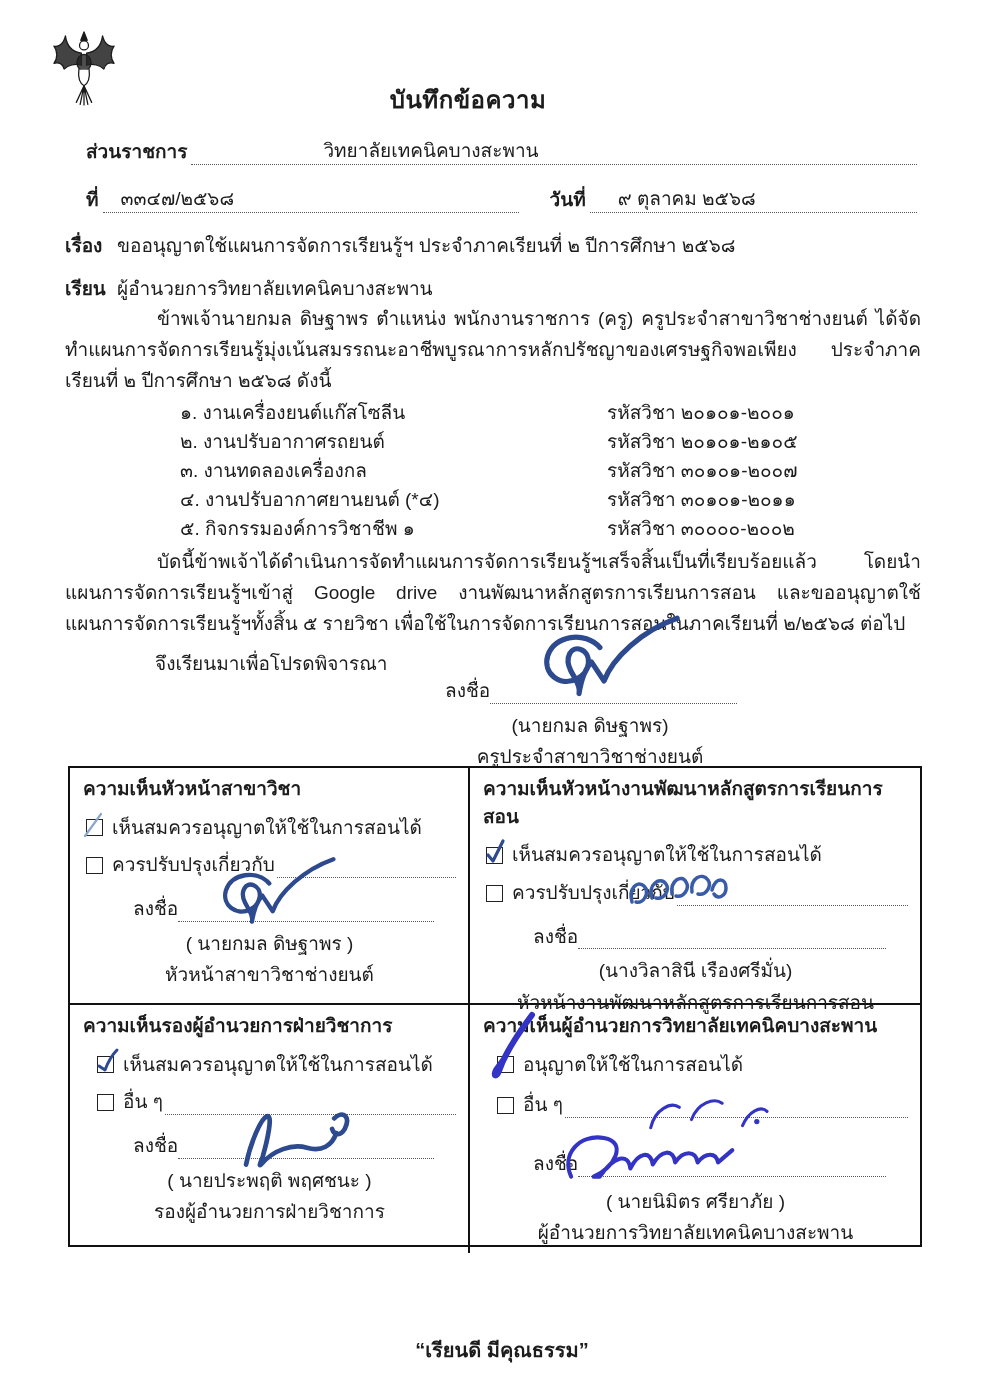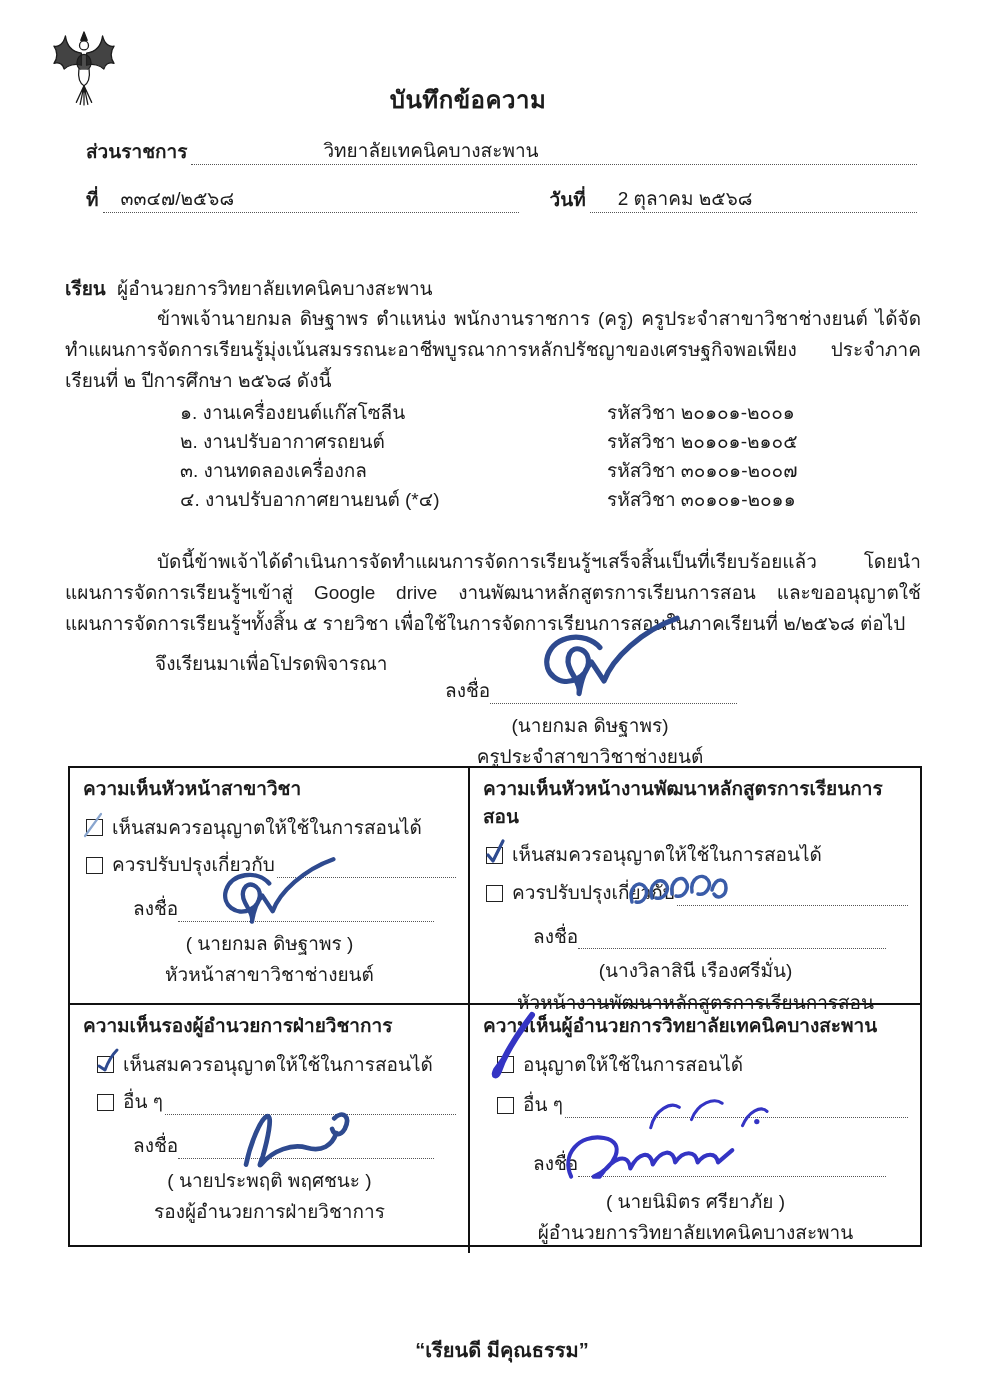--- a/index.html
+++ b/index.html
@@ -89,23 +89,27 @@
 
   <div class="abs fieldrow" style="top:138px;">
     <span class="lab">ส่วนราชการ</span>
     <span class="leader" style="padding-left:132px;">วิทยาลัยเทคนิคบางสะพาน</span>
   </div>
 
   <div class="abs fieldrow" style="top:186px;">
     <span class="lab">ที่</span>
     <span class="leader fixed" style="width:398px; padding-left:18px;">๓๓๔๗/๒๕๖๘</span>
     <span class="lab" style="padding-left:10px;">วันที่</span>
-    <span class="leader" style="padding-left:28px;">2  ตุลาคม ๒๕๖๘</span>
-  </div>
-
+    <span class="leader" style="padding-left:28px;">๙  ตุลาคม ๒๕๖๘</span>
+  </div>
+
+  <div class="abs plainrow" style="top:233px;">
+    <span class="lab">เรื่อง</span>
+    <span>ขออนุญาตใช้แผนการจัดการเรียนรู้ฯ ประจำภาคเรียนที่  ๒ ปีการศึกษา ๒๕๖๘</span>
+  </div>
 
   <div class="abs plainrow" style="top:276px;">
     <span class="lab">เรียน</span>
     <span>ผู้อำนวยการวิทยาลัยเทคนิคบางสะพาน</span>
   </div>
 
   <div class="abs para indent" style="top:303px;">ข้าพเจ้านายกมล  ดิษฐาพร ตำแหน่ง พนักงานราชการ (ครู) ครูประจำสาขาวิชาช่างยนต์ ได้จัดทำแผนการจัดการเรียนรู้มุ่งเน้นสมรรถนะอาชีพบูรณาการหลักปรัชญาของเศรษฐกิจพอเพียง ประจำภาคเรียนที่ ๒ ปีการศึกษา ๒๕๖๘  ดังนี้</div>
 
   <div class="abs" style="left:65px; top:398px; width:856px;">
     <div class="course-row">
@@ -116,20 +120,24 @@
       <span class="course-name">๒. งานปรับอากาศรถยนต์</span>
       <span class="course-code">รหัสวิชา ๒๐๑๐๑-๒๑๐๕</span>
     </div>
     <div class="course-row">
       <span class="course-name">๓. งานทดลองเครื่องกล</span>
       <span class="course-code">รหัสวิชา ๓๐๑๐๑-๒๐๐๗</span>
     </div>
     <div class="course-row">
       <span class="course-name">๔. งานปรับอากาศยานยนต์ (*๔)</span>
       <span class="course-code">รหัสวิชา ๓๐๑๐๑-๒๐๑๑</span>
+    </div>
+    <div class="course-row">
+      <span class="course-name">๕. กิจกรรมองค์การวิชาชีพ ๑</span>
+      <span class="course-code">รหัสวิชา ๓๐๐๐๐-๒๐๐๒</span>
     </div>
   </div>
 
   <div class="abs para indent" style="top:546px;">บัดนี้ข้าพเจ้าได้ดำเนินการจัดทำแผนการจัดการเรียนรู้ฯเสร็จสิ้นเป็นที่เรียบร้อยแล้ว  โดยนำแผนการจัดการเรียนรู้ฯเข้าสู่ Google drive งานพัฒนาหลักสูตรการเรียนการสอน และขออนุญาตใช้แผนการจัดการเรียนรู้ฯทั้งสิ้น ๕ รายวิชา  เพื่อใช้ในการจัดการเรียนการสอนในภาคเรียนที่ ๒/๒๕๖๘ ต่อไป</div>
 
   <div class="abs" style="left:155px; top:648px;">จึงเรียนมาเพื่อโปรดพิจารณา</div>
 
   <div class="abs fieldrow" style="left:445px; top:678px; width:292px;">
     <span>ลงชื่อ</span>
     <span class="leader"></span>

